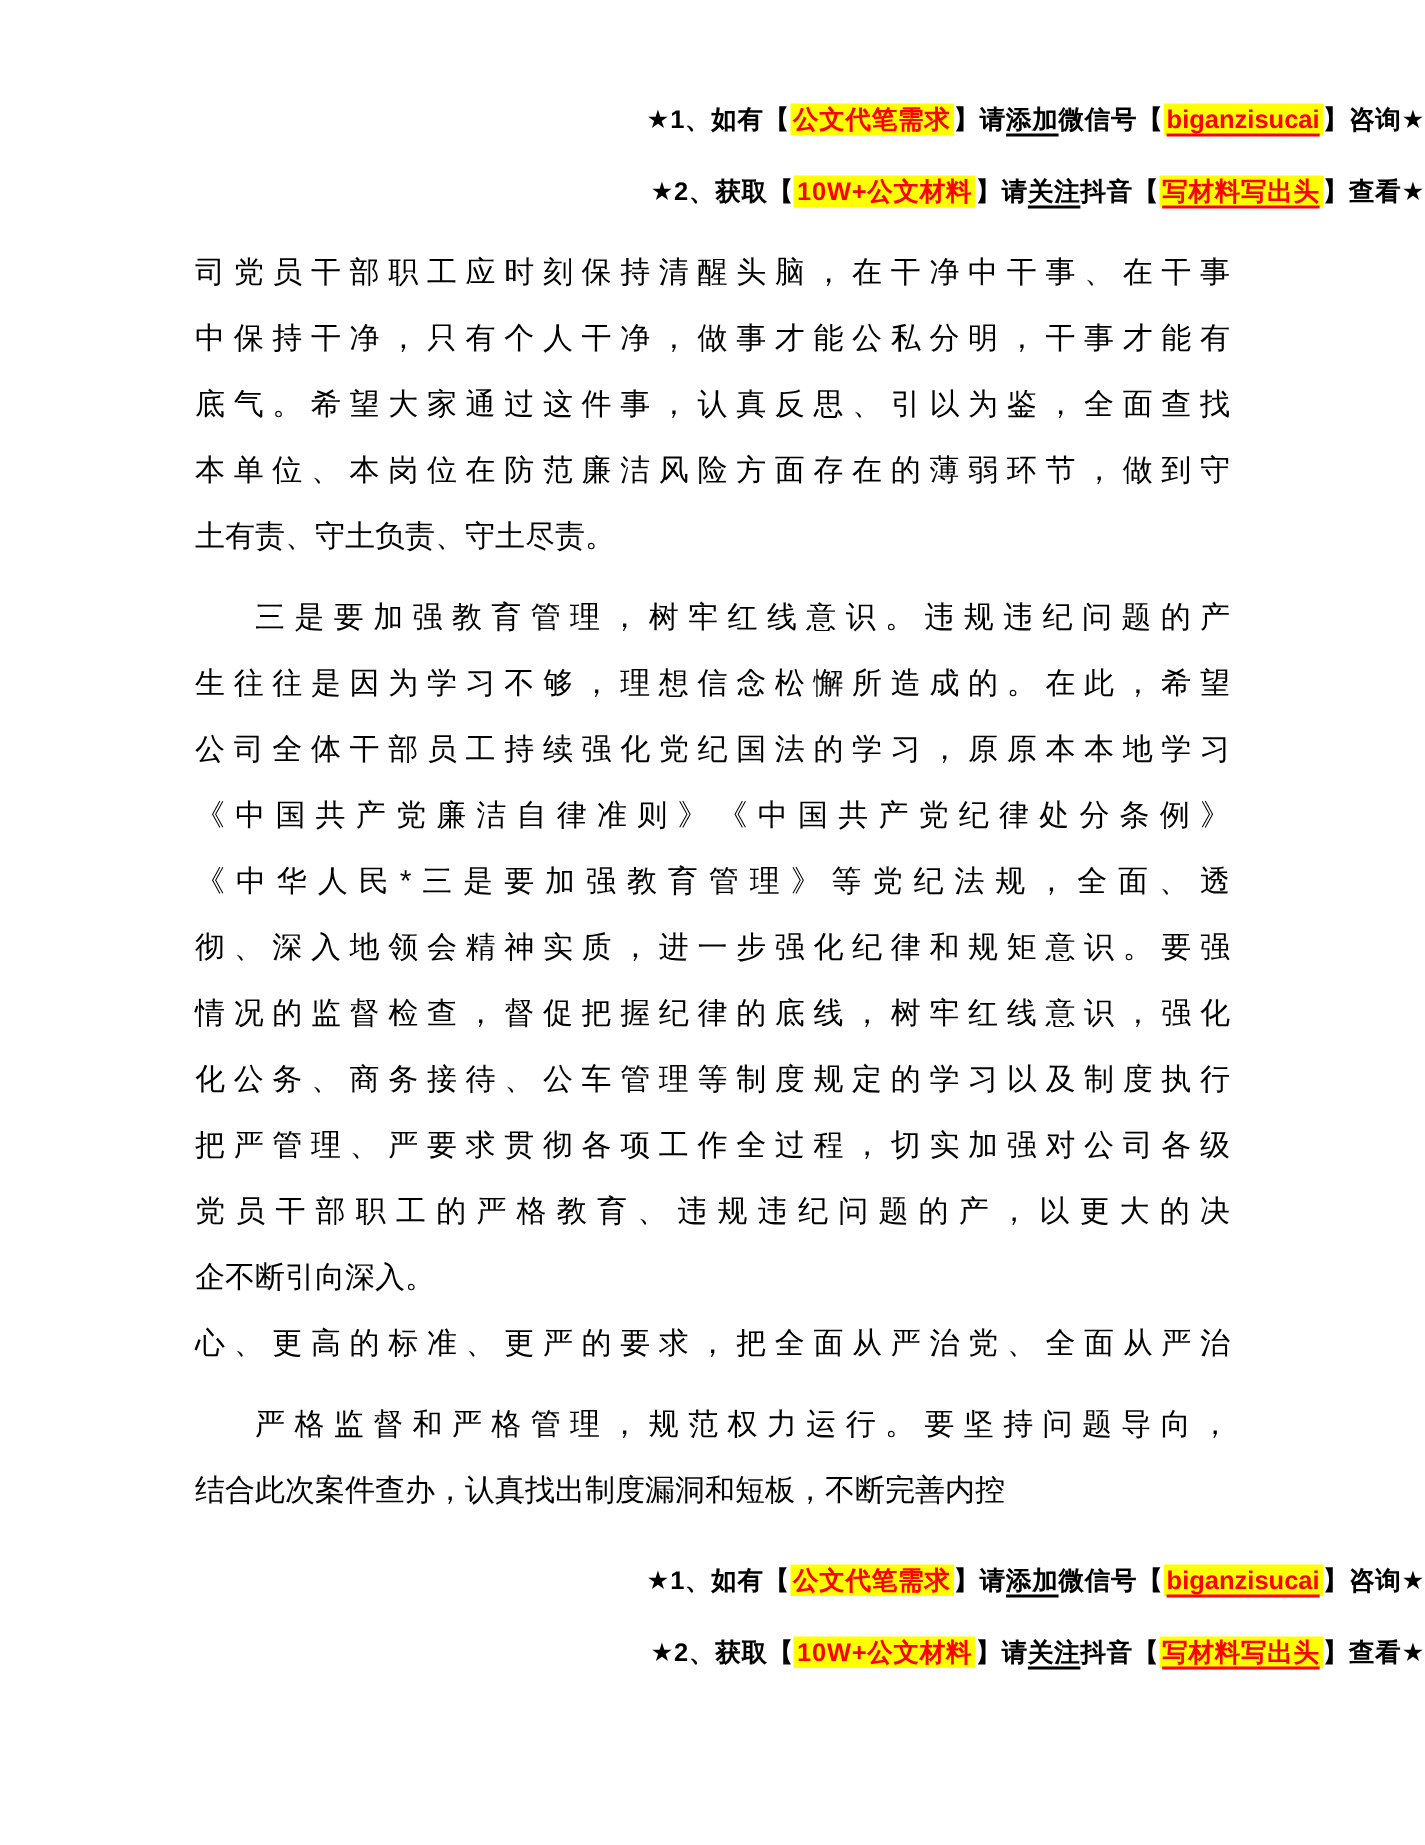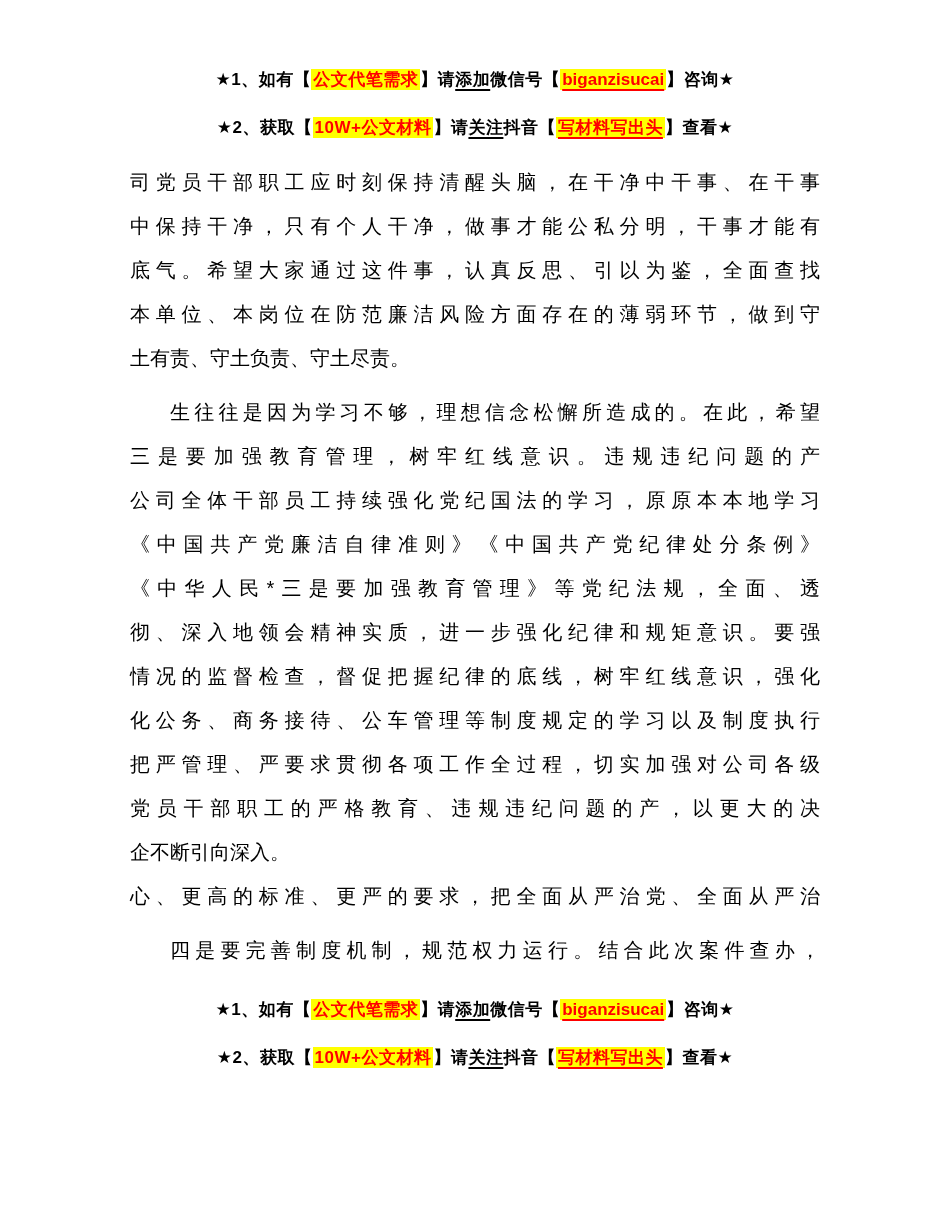--- a/index.html
+++ b/index.html
@@ -22,20 +22,21 @@
     font-size: 17px;
     color: var(--text, #000000);
     letter-spacing: 0.5px;
   }
   .promo-top { padding-top: 56px; }
   .promo-bottom { margin-top: 14px; }
   .promo .promo-line {
     height: 48px;
     line-height: 48px;
     white-space: nowrap;
+    text-align: right;
   }
   .seg-hl {
     background: var(--hl, #ffff00);
     color: var(--accent, #ff0000);
     padding: 1px 2px;
   }
   .seg-u {
     text-decoration: underline;
     text-decoration-thickness: 2px;
     text-underline-offset: 4px;
@@ -71,34 +72,35 @@
     </div>
   <div class="doc-body">
       <div class="para">
         <div class="line">司党员干部职工应时刻保持清醒头脑，在干净中干事、在干事</div>
         <div class="line">中保持干净，只有个人干净，做事才能公私分明，干事才能有</div>
         <div class="line">底气。希望大家通过这件事，认真反思、引以为鉴，全面查找</div>
         <div class="line">本单位、本岗位在防范廉洁风险方面存在的薄弱环节，做到守</div>
         <div class="line last">土有责、守土负责、守土尽责。</div>
       </div>
       <div class="para indent">
+        <div class="line">三是要加强教育管理，树牢红线意识。违规违纪问题的产</div>
         <div class="line">生往往是因为学习不够，理想信念松懈所造成的。在此，希望</div>
-        <div class="line">三是要加强教育管理，树牢红线意识。违规违纪问题的产</div>
         <div class="line">公司全体干部员工持续强化党纪国法的学习，原原本本地学习</div>
         <div class="line">《中国共产党廉洁自律准则》《中国共产党纪律处分条例》</div>
         <div class="line">《中华人民*三是要加强教育管理》等党纪法规，全面、透</div>
         <div class="line">彻、深入地领会精神实质，进一步强化纪律和规矩意识。要强</div>
         <div class="line">情况的监督检查，督促把握纪律的底线，树牢红线意识，强化</div>
         <div class="line">化公务、商务接待、公车管理等制度规定的学习以及制度执行</div>
         <div class="line">把严管理、严要求贯彻各项工作全过程，切实加强对公司各级</div>
         <div class="line">党员干部职工的严格教育、违规违纪问题的产，以更大的决</div>
         <div class="line last">企不断引向深入。</div>
         <div class="line">心、更高的标准、更严的要求，把全面从严治党、全面从严治</div>
       </div>
       <div class="para indent">
-        <div class="line">四是要完善制度机制，规范权力运行。结合此次案件查办，</div>
+        <div class="line">严格监督和严格管理，规范权力运行。要坚持问题导向，</div>
+        <div class="line last">结合此次案件查办，认真找出制度漏洞和短板，不断完善内控</div>
       </div>
     </div>
   <div class="promo promo-bottom">
       <div class="promo-line"><span>★1、如有【</span><span class="seg-hl">公文代笔需求</span><span>】请</span><span class="seg-u">添加</span><span>微信号【</span><span class="seg-hl seg-u seg-latin">biganzisucai</span><span>】咨询★</span></div>
       <div class="promo-line"><span>★2、获取【</span><span class="seg-hl">10W+公文材料</span><span>】请</span><span class="seg-u">关注</span><span>抖音【</span><span class="seg-hl seg-u">写材料写出头</span><span>】查看★</span></div>
     </div>
 </div>
 
 </body></html>

